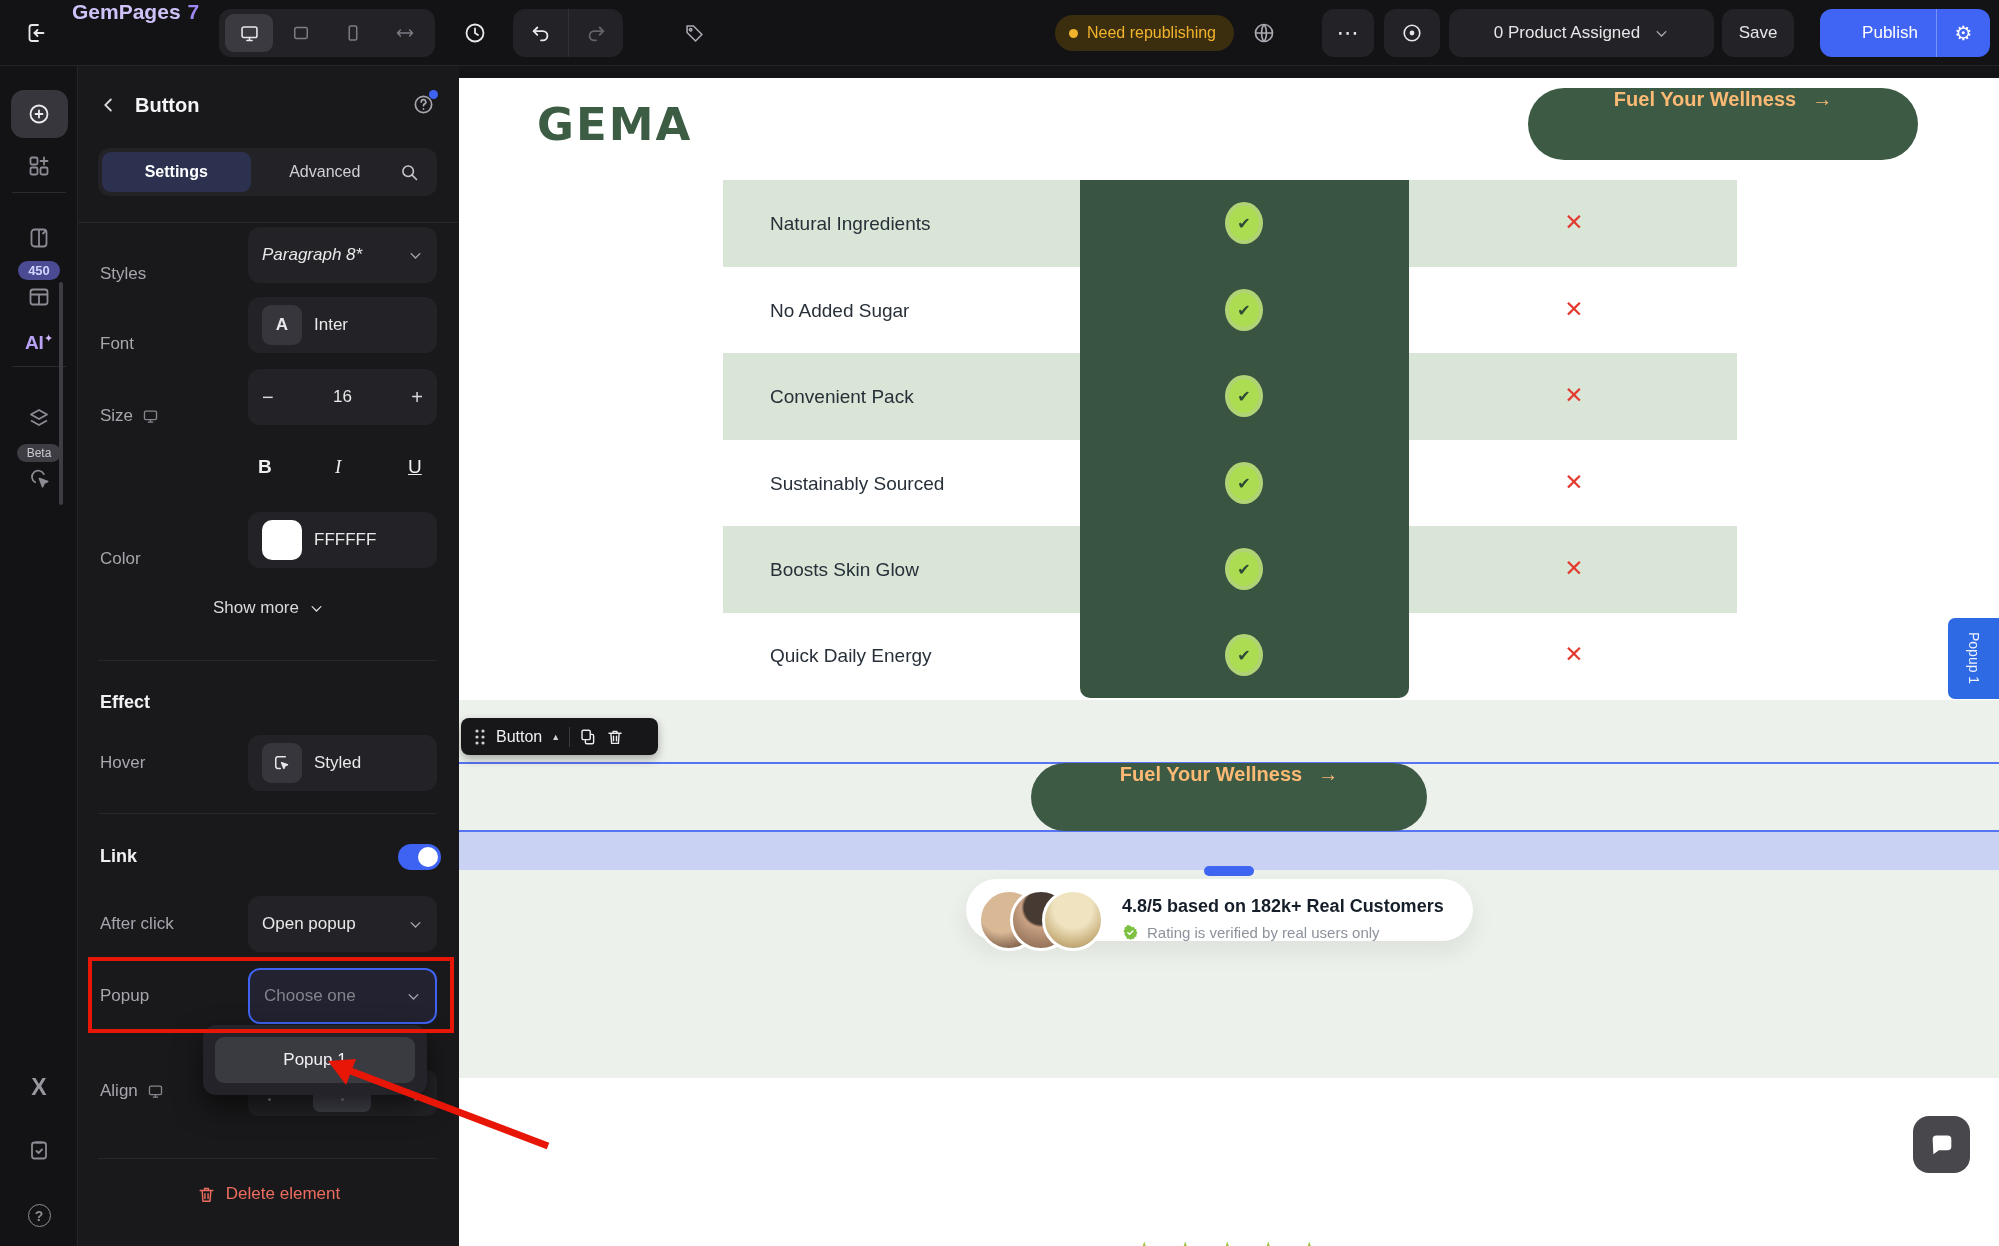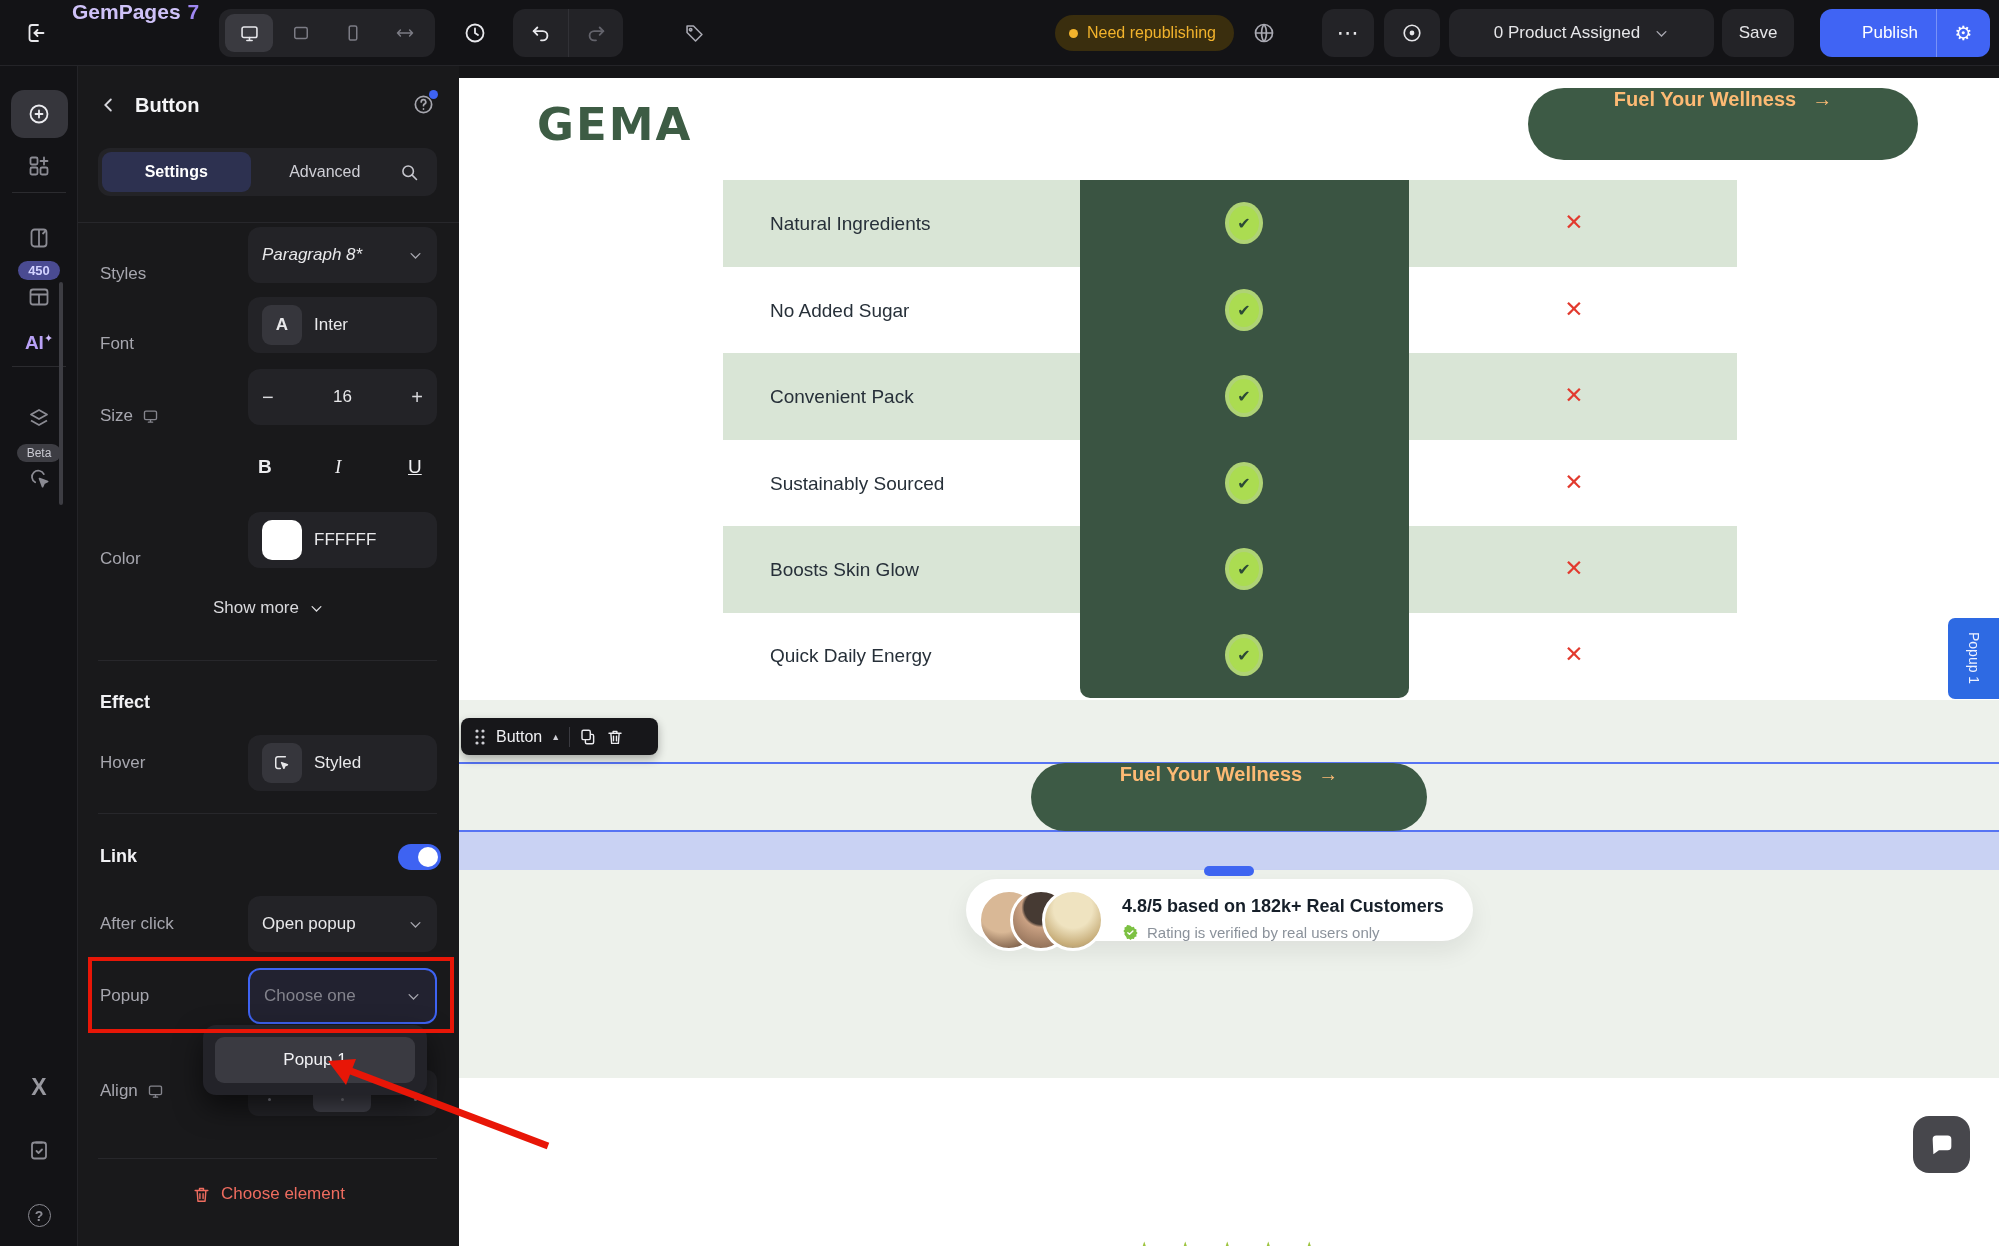--- a/index.html
+++ b/index.html
@@ -398,21 +398,21 @@
     <div class="menu-item">Popup 1</div>
   </div>
 
   <div class="hdiv" style="top:1092px;"></div>
   <div class="delete">
     <span>
         <svg width="19" height="19" viewBox="0 0 24 24" fill="none" stroke="currentColor" stroke-width="1.8" stroke-linecap="round" stroke-linejoin="round">
           <path d="M4 7h16M9.5 7V4.5h5V7M6.5 7l1 13.5h9l1-13.5M10 11v6M14 11v6"></path>
         </svg>
       </span>
-    <span>Choose element</span>
+    <span>Delete element</span>
   </div>
 </div>
 
 <div class="canvas">
   <div class="page-white"></div>
 
   <div class="logo">GEMA</div>
   <div class="cta abs" style="left:1069px;top:22px;width:390px;height:72px;">
     <span>Fuel Your Wellness</span>
     <span>→</span>

